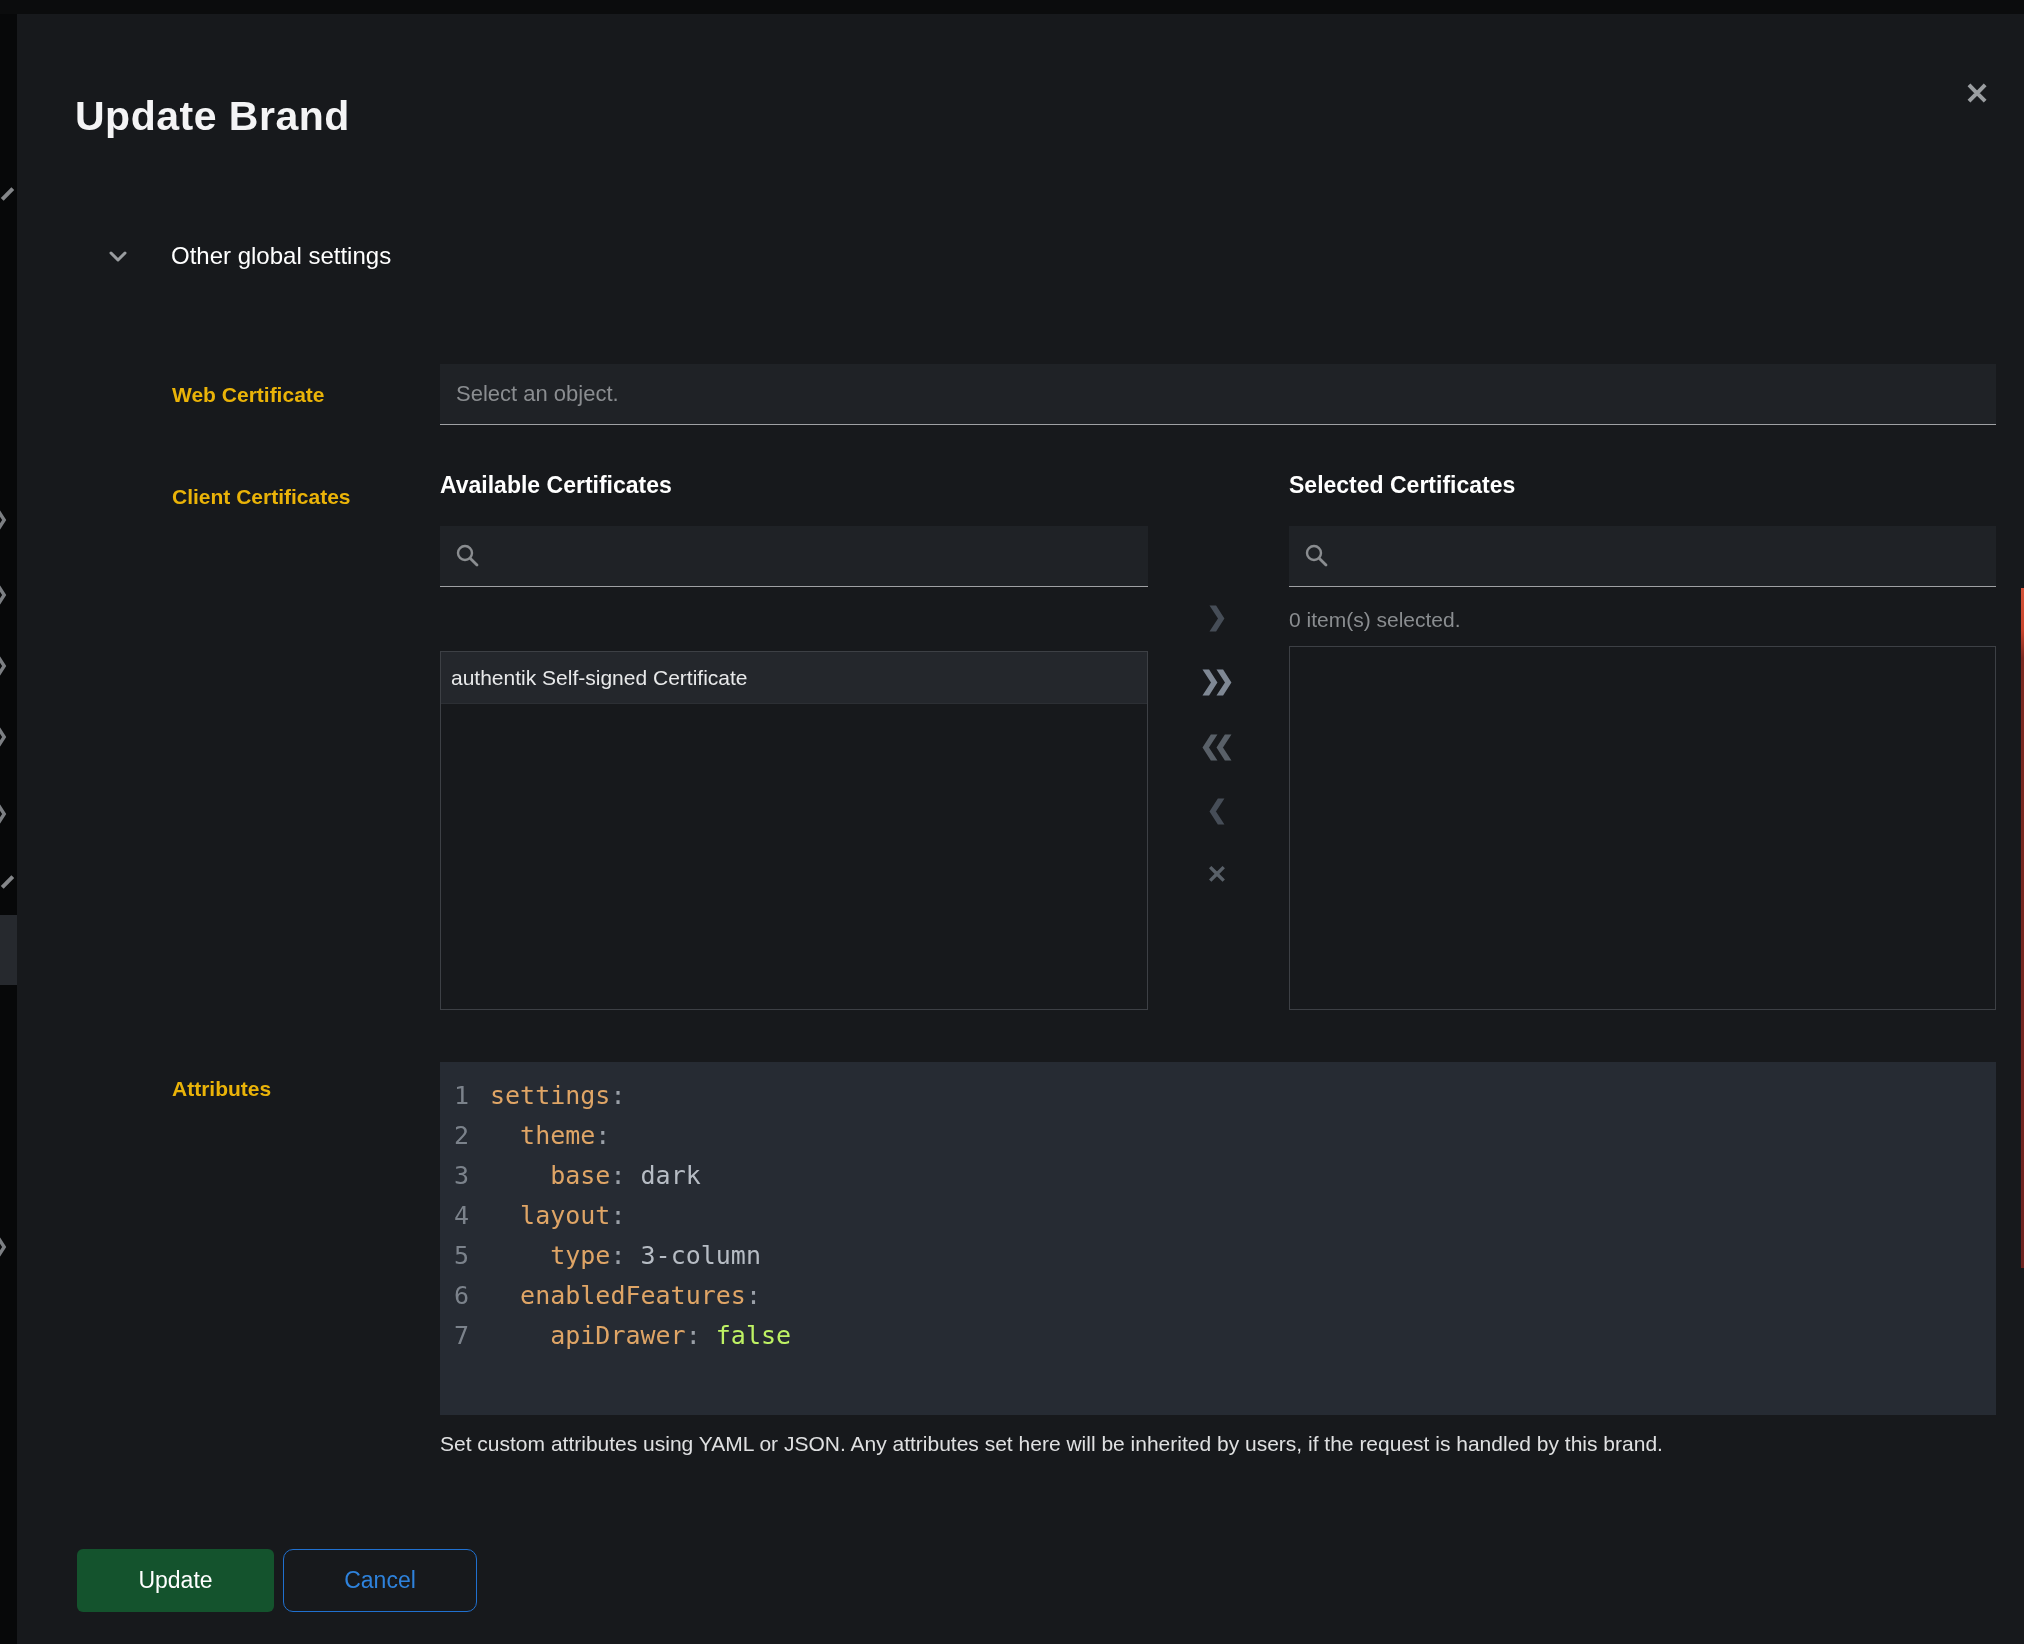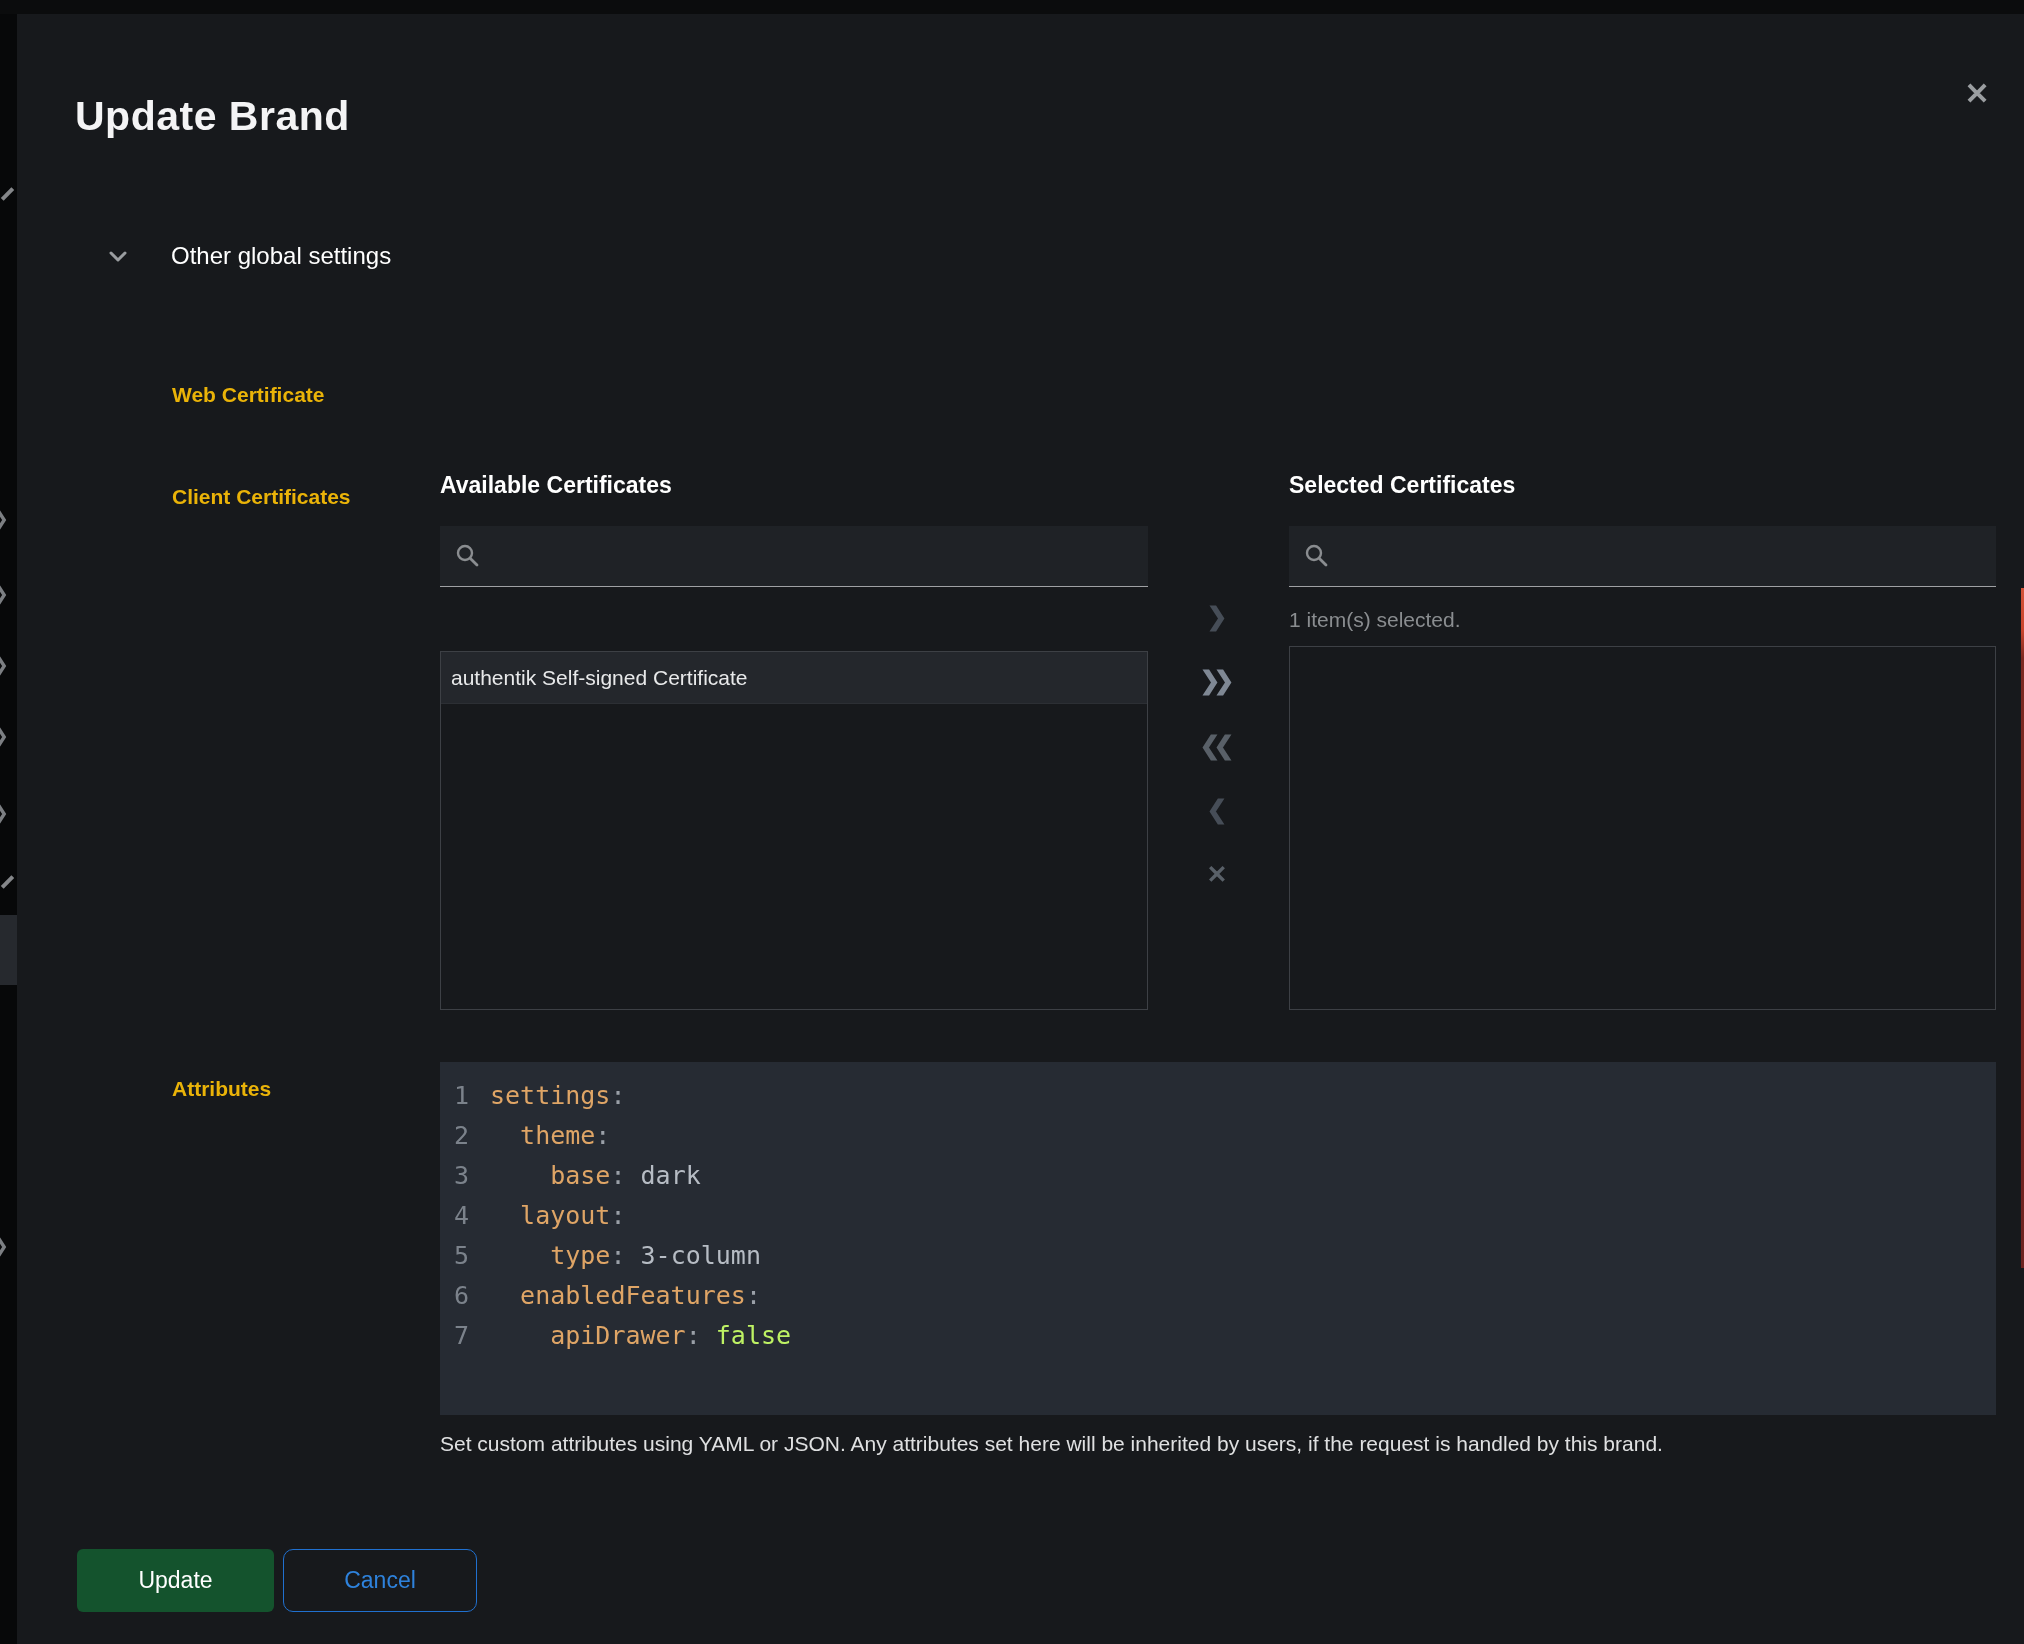--- a/index.html
+++ b/index.html
@@ -104,20 +104,21 @@
     <div class="section-row">
       <span class="chev-down-icon">
         <svg width="26" height="26" viewBox="0 0 26 26">
             <path d="M6 10 L13 17 L20 10" fill="none" stroke="#9a9da0" stroke-width="3" stroke-linecap="round" stroke-linejoin="round"></path>
           </svg>
       </span>
       <span class="section-label">Other global settings</span>
     </div>
 
     <label class="form-label" style="top:369px">Web Certificate</label>
+    <input class="wc-input" type="text" placeholder="Select an object." style="">
 
     <label class="form-label" style="top:471px">Client Certificates</label>
 
     <div class="col-heading" style="left:423px">Available Certificates</div>
     <div class="col-heading" style="left:1272px">Selected Certificates</div>
 
     <div class="search-wrap" style="left:423px;width:708px">
       <svg width="26" height="26" viewBox="0 0 26 26">
         <circle cx="10" cy="10" r="7" fill="none" stroke="#8a8d90" stroke-width="2.4"></circle>
         <line x1="15.4" y1="15.4" x2="22" y2="22" stroke="#8a8d90" stroke-width="2.8" stroke-linecap="round"></line>
@@ -126,21 +127,21 @@
     </div>
 
     <div class="search-wrap" style="left:1272px;width:707px">
       <svg width="26" height="26" viewBox="0 0 26 26">
         <circle cx="10" cy="10" r="7" fill="none" stroke="#8a8d90" stroke-width="2.4"></circle>
         <line x1="15.4" y1="15.4" x2="22" y2="22" stroke="#8a8d90" stroke-width="2.8" stroke-linecap="round"></line>
       </svg>
       <input class="search-input" type="text" style="">
     </div>
 
-    <div class="status-text">1 item(s) selected.</div>
+    <div class="status-text">0 item(s) selected.</div>
 
     <div class="list-panel" style="left:423px;top:637px;width:708px;height:359px" id="available-list">
         <div class="cert-item">authentik Self-signed Certificate</div>
       </div>
     <div class="list-panel" style="left:1272px;top:632px;width:707px;height:364px"></div>
 
     <button class="xfer-btn" style="top:580px">
       <span class="xfer-glyph g-dim">❯</span>
     </button>
     <button class="xfer-btn" style="top:644px">

